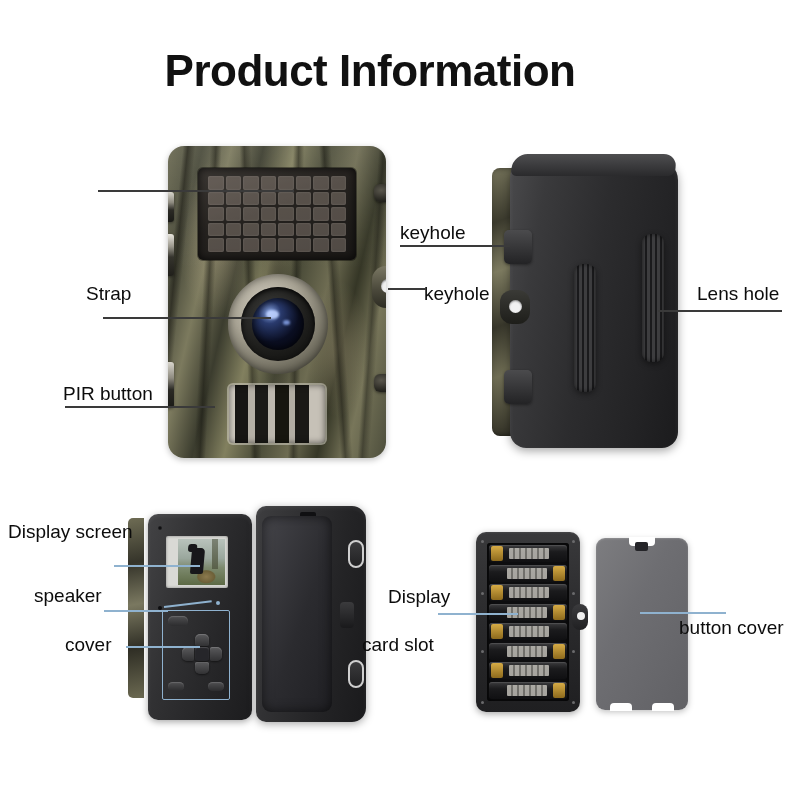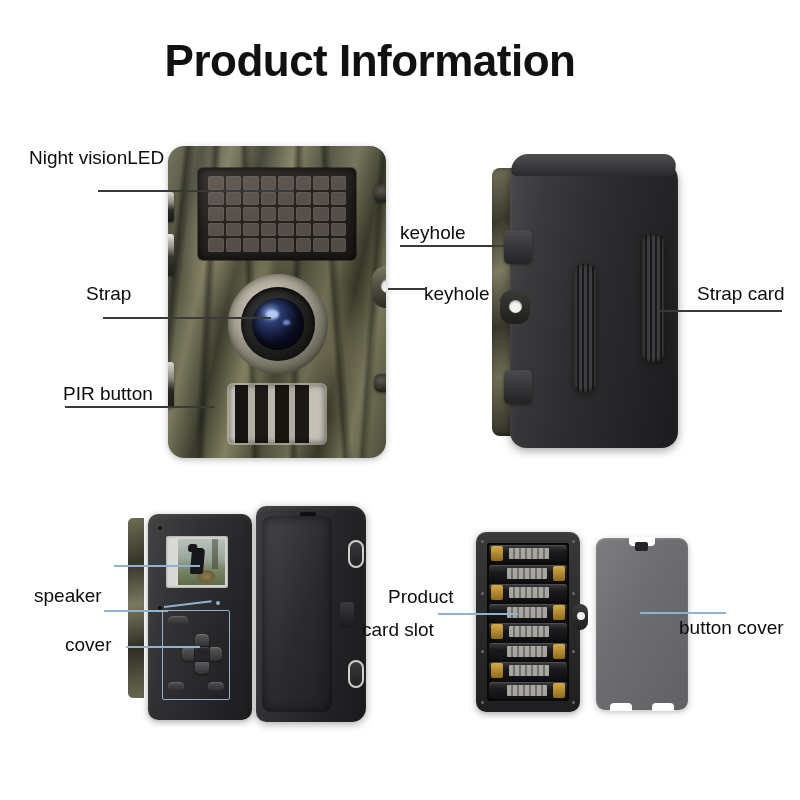--- a/index.html
+++ b/index.html
@@ -12,21 +12,21 @@
   }
   #page {
     position: relative;
     width: 800px; height: 800px;
     background: #ffffff;
   }
 
   
   .title {
     position: absolute;
-    left: 0; top: 36px;
+    left: 0; top: 46px;
     width: 740px;
     text-align: center;
     font-size: 44px;
     font-weight: 700;
     letter-spacing: -0.5px;
     color: #111111;
     font-family: "Liberation Sans", sans-serif;
   }
 
   
@@ -580,36 +580,35 @@
     <div class="cb-camo"></div>
     <div class="cb-body"></div>
     <div class="cb-top"></div>
     <div class="rib r1"></div>
     <div class="rib r2"></div>
     <div class="cb-clip c1"></div>
     <div class="cb-clip c2"></div>
     <div class="cb-hole"></div>
   </div>
 
-  <div class="label" style="left:29px; top:147px;">Night visionLED</div>
   <div class="leader" style="left:98px; top:190px; width:196px;"></div>
 
   <div class="label" style="left:86px; top:283px;">Strap</div>
   <div class="leader" style="left:103px; top:317px; width:168px;"></div>
 
   <div class="label" style="left:63px; top:383px;">PIR button</div>
   <div class="leader" style="left:65px; top:406px; width:150px;"></div>
 
   <div class="label" style="left:400px; top:222px;">keyhole</div>
   <div class="leader" style="left:400px; top:245px; width:110px;"></div>
 
   <div class="label" style="left:424px; top:283px;">keyhole</div>
   <div class="leader" style="left:388px; top:288px; width:38px;"></div>
 
-  <div class="label" style="left:697px; top:283px;">Strap card</div>
+  <div class="label" style="left:697px; top:283px;">Lens hole</div>
   <div class="leader" style="left:658px; top:310px; width:124px;"></div>
 
   <div class="cam-open">
     <div class="co-camo-edge"></div>
     <div class="co-left">
       <div class="co-dot"></div>
       <div class="co-dot2"></div>
       <div class="lcd">
         <div class="lcd-img">
           <div class="lcd-deer"></div>
@@ -659,31 +658,32 @@
     <div class="bt-lug"></div>
   </div>
 
   <div class="battery-cover">
     <div class="bc-notch"></div>
     <div class="bc-tab"></div>
     <div class="bc-foot l"></div>
     <div class="bc-foot r"></div>
   </div>
 
+  <div class="label" style="left:8px; top:521px;">Display screen</div>
   <div class="leader blue" style="left:114px; top:565px; width:86px;"></div>
 
   <div class="label" style="left:34px; top:585px;">speaker</div>
   <div class="leader blue" style="left:104px; top:610px; width:64px;"></div>
   <div class="leader blue" style="left:164px; top:606px; width:48px; transform:rotate(-7deg); transform-origin:left center;"></div>
   <div class="dot" style="left:216px; top:601px;"></div>
 
   <div class="label" style="left:65px; top:634px;">cover</div>
   <div class="leader blue" style="left:126px; top:646px; width:26px;"></div>
   <div class="leader blue" style="left:152px; top:646px; width:48px;"></div>
 
-  <div class="label" style="left:388px; top:586px;">Product</div>
-  <div class="label" style="left:362px; top:619px;">card slot</div>
+  <div class="label" style="left:388px; top:586px;">Display</div>
+  <div class="label" style="left:362px; top:634px;">card slot</div>
   <div class="leader blue" style="left:438px; top:613px; width:80px;"></div>
 
   <div class="label" style="left:679px; top:617px;">button cover</div>
   <div class="leader blue" style="left:640px; top:612px; width:86px;"></div>
 
 </div>
 
 </body></html>

